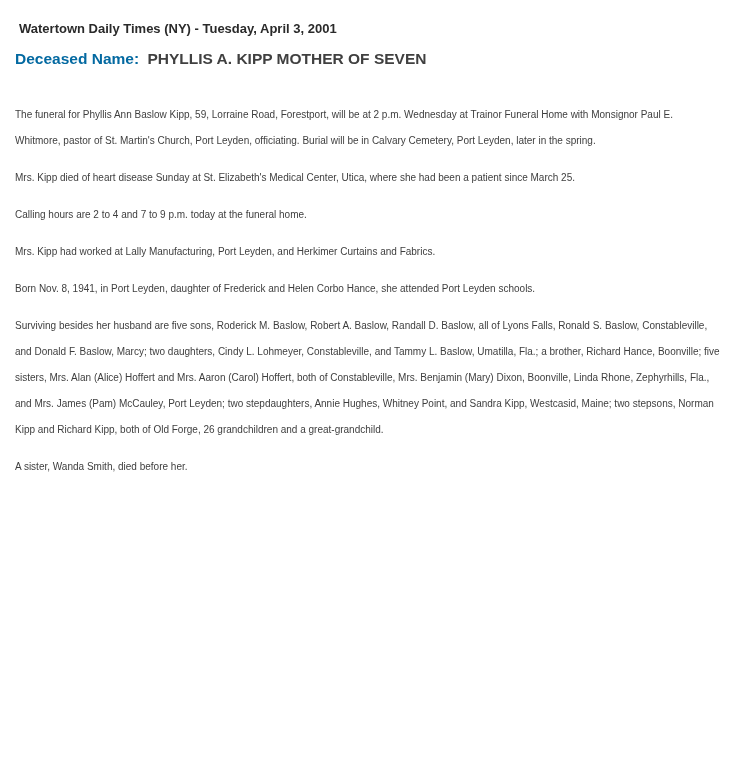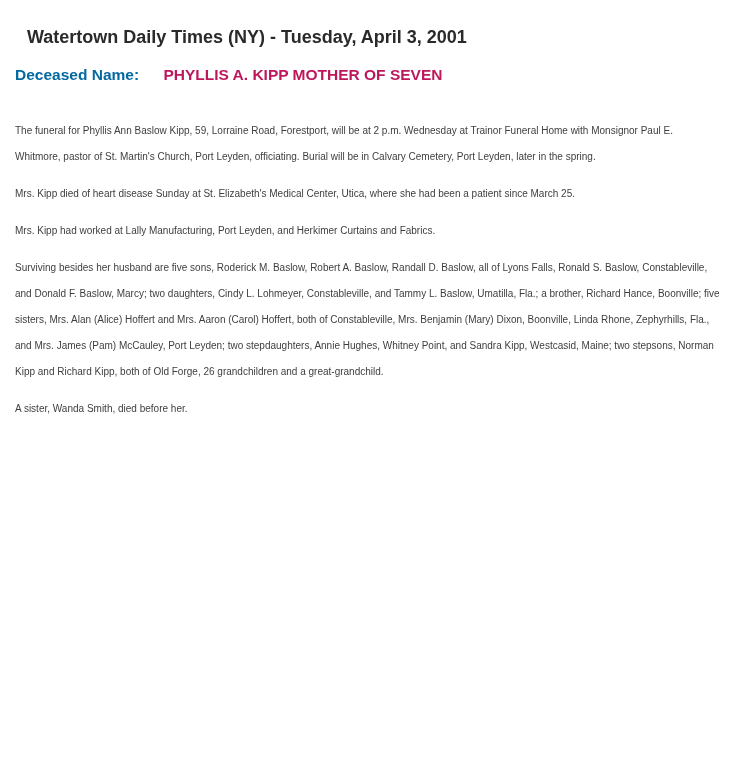--- a/index.html
+++ b/index.html
@@ -17,38 +17,38 @@
     box-sizing: border-box;
     width: 737px;
     min-height: 757px;
     padding: 12px 16px 20px 15px;
     background: #ffffff;
   }
   .header-block {
     margin: 0 0 30px 0;
   }
   .source-line {
-    font-size: 18px;
+    font-size: 13px;
     font-weight: bold;
     color: #2a2a2a;
     line-height: 26px;
-    margin: 12px;
+    margin: 4px;
   }
   .deceased-line {
     font-size: 15.5px;
     font-weight: bold;
     line-height: 26px;
     margin: 0;
   }
   .deceased-label {
     color: #0369a1;
   }
   .deceased-name {
-    color: #be185d;
-    margin-left: 20px;
+    color: #404040;
+    margin-left: 4px;
     text-align: center;
   }
   .article p {
     font-size: 10px;
     color: #3e3e3e;
     line-height: 26px;
     margin: 0 0 11px 0;
     max-width: 706px;
   }
 </style>
@@ -61,18 +61,20 @@
     <div class="source-line">Watertown Daily Times (NY) - Tuesday, April 3, 2001</div>
     <div class="deceased-line">
       <span class="deceased-label">Deceased Name:</span>
       <span class="deceased-name">PHYLLIS A. KIPP MOTHER OF SEVEN</span>
     </div>
   </div>
 
   <div class="article">
     <p>The funeral for Phyllis Ann Baslow Kipp, 59, Lorraine Road, Forestport, will be at 2 p.m. Wednesday at Trainor Funeral Home with Monsignor Paul E. Whitmore, pastor of St. Martin's Church, Port Leyden, officiating. Burial will be in Calvary Cemetery, Port Leyden, later in the spring.</p>
     <p>Mrs. Kipp died of heart disease Sunday at St. Elizabeth's Medical Center, Utica, where she had been a patient since March 25.</p>
+    <p>Calling hours are 2 to 4 and 7 to 9 p.m. today at the funeral home.</p>
     <p>Mrs. Kipp had worked at Lally Manufacturing, Port Leyden, and Herkimer Curtains and Fabrics.</p>
+    <p>Born Nov. 8, 1941, in Port Leyden, daughter of Frederick and Helen Corbo Hance, she attended Port Leyden schools.</p>
     <p>Surviving besides her husband are five sons, Roderick M. Baslow, Robert A. Baslow, Randall D. Baslow, all of Lyons Falls, Ronald S. Baslow, Constableville, and Donald F. Baslow, Marcy; two daughters, Cindy L. Lohmeyer, Constableville, and Tammy L. Baslow, Umatilla, Fla.; a brother, Richard Hance, Boonville; five sisters, Mrs. Alan (Alice) Hoffert and Mrs. Aaron (Carol) Hoffert, both of Constableville, Mrs. Benjamin (Mary) Dixon, Boonville, Linda Rhone, Zephyrhills, Fla., and Mrs. James (Pam) McCauley, Port Leyden; two stepdaughters, Annie Hughes, Whitney Point, and Sandra Kipp, Westcasid, Maine; two stepsons, Norman Kipp and Richard Kipp, both of Old Forge, 26 grandchildren and a great-grandchild.</p>
     <p>A sister, Wanda Smith, died before her.</p>
   </div>
 
 </div>
 
 </body></html>

